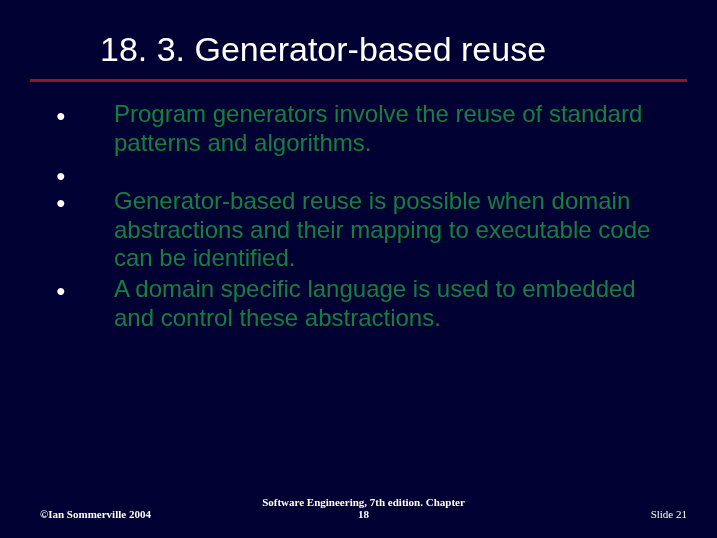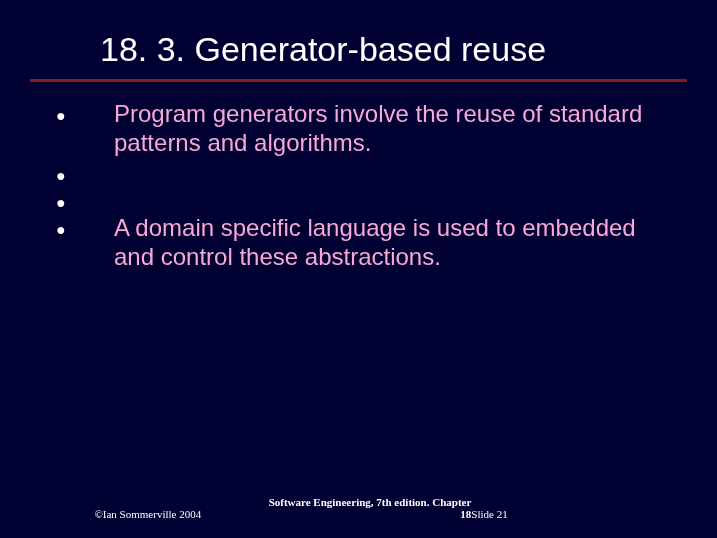--- a/index.html
+++ b/index.html
@@ -48,49 +48,50 @@
     font-size: 16px;
     color: #ffffff;
     width: 58px;
     flex-shrink: 0;
     padding-top: 6px;
     text-align: left;
     padding-left: 6px;
   }
   .bullet-text {
     font-size: 24px;
-    color: #f9a8d4;
+    color: #15803d;
     flex: 1;
   }
   .footer {
     position: absolute;
     bottom: 18px;
     left: 0;
     width: 100%;
     display: flex;
     justify-content: space-between;
     align-items: flex-end;
     padding: 0 30px 0 40px;
     box-sizing: border-box;
     font-size: 11px;
     color: #ffffff;
     font-family: "Times New Roman", Times, serif;
   }
   .footer-left {
     flex: 1;
-    text-align: center;
+    text-align: left;
+    font-weight: bold;
   }
   .footer-center {
     flex: 1;
-    text-align: right;
+    text-align: center;
     font-weight: bold;
   }
   .footer-right {
     flex: 1;
-    text-align: left;
+    text-align: right;
   }
 </style>
 </head>
 <body>
 
 <div class="slide">
 
   <div class="title">18. 3. Generator-based reuse</div>
 
   <hr class="divider">
@@ -99,20 +100,21 @@
     <ul class="bullet-list">
       <li>
         <span class="bullet">●</span>
         <span class="bullet-text">Program generators involve the reuse of standard patterns and algorithms.</span>
       </li>
       <li>
         <span class="bullet">●</span>
       </li>
       <li>
         <span class="bullet">●</span>
+        <span class="bullet-text">Generator-based reuse is possible when domain abstractions and their mapping to executable code can be identified.</span>
       </li>
       <li>
         <span class="bullet">●</span>
         <span class="bullet-text">A domain specific language is used to embedded and control these abstractions.</span>
       </li>
     </ul>
   </div>
 
   <div class="footer">
     <div class="footer-left">©Ian Sommerville 2004</div>

